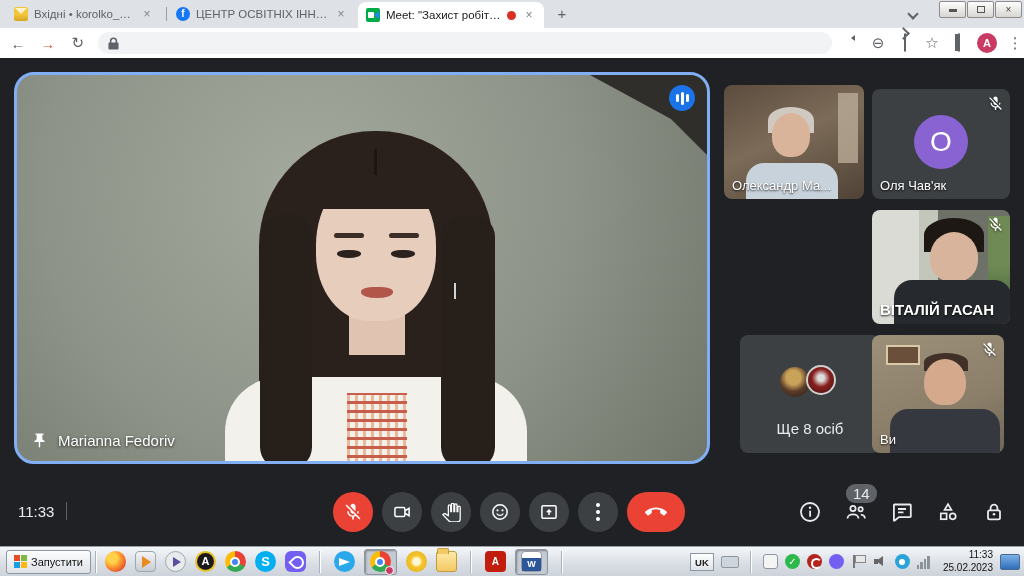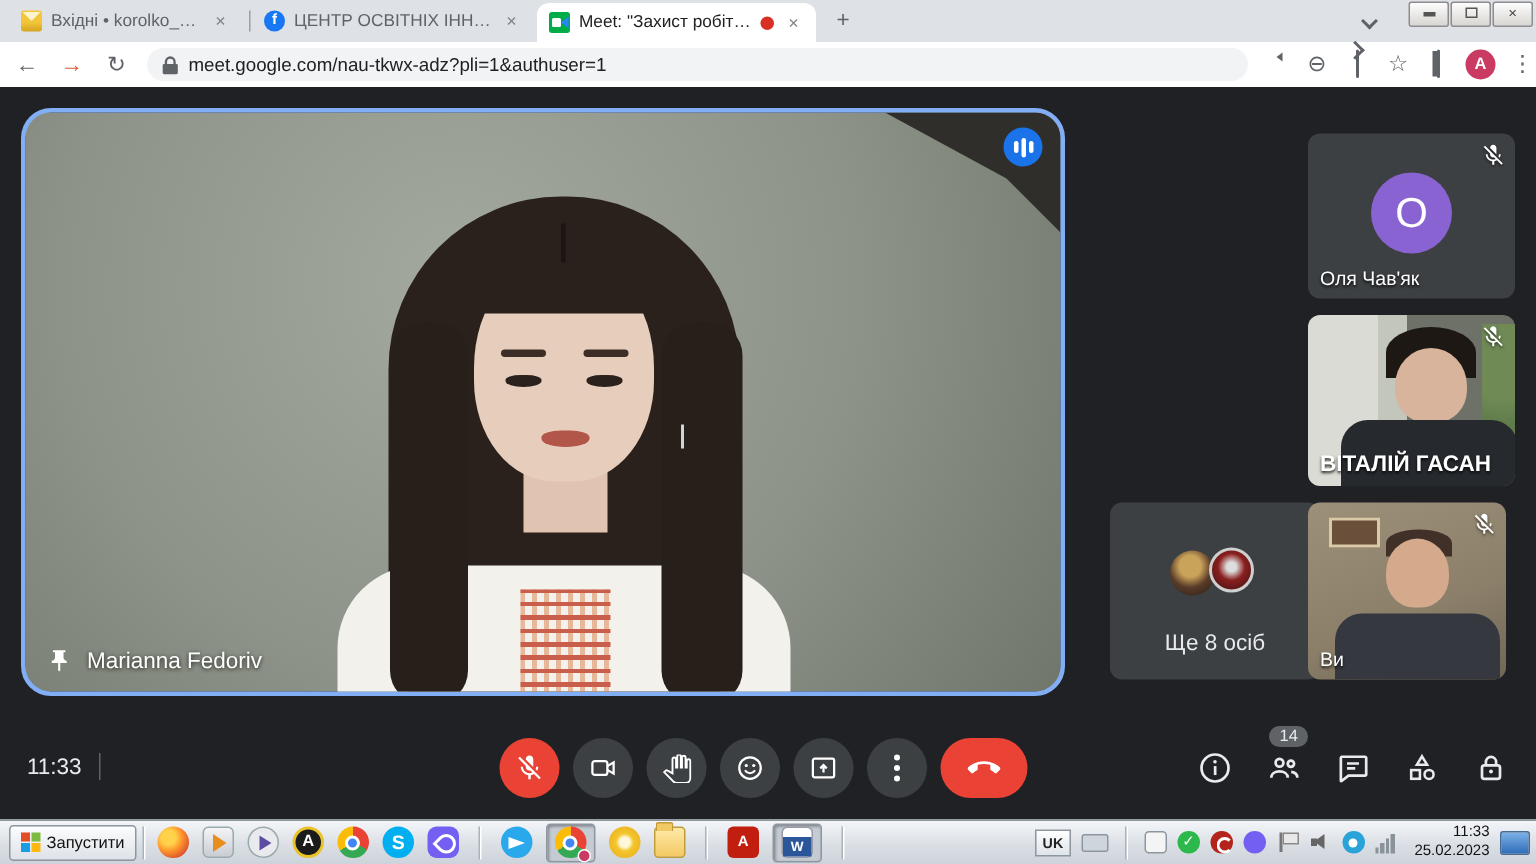--- a/index.html
+++ b/index.html
@@ -108,21 +108,21 @@
   .bar-left { position:absolute; left:18px; top:22px; display:flex; align-items:center; gap:12px; color:#e8eaed; font-size:15px; }
   .bar-divider { width:1px; height:18px; background:#5f6368; }
   .btn-row { position:absolute; left:333px; top:12px; display:flex; gap:9px; align-items:center; }
   .cbtn { width:40px; height:40px; border-radius:50%; background:#3c4043; display:flex; align-items:center; justify-content:center; }
   .cbtn.red { background:#ea4335; }
   .endcall { width:58px; height:40px; border-radius:20px; background:#ea4335; display:flex; align-items:center; justify-content:center; }
   .dots3 { display:flex; flex-direction:column; gap:3px; }
   .dots3 i { width:4px; height:4px; border-radius:50%; background:#fff; display:block; }
   .bar-right { position:absolute; right:18px; top:20px; display:flex; gap:22px; align-items:center; }
   .rbtn { position:relative; width:24px; height:24px; }
-  .count-badge { position:absolute; top:-16px; left:2px; background:#5f6368; color:#e8eaed; font-size:11px; padding:1px 7px; border-radius:9px; }
+  .count-badge { position:absolute; top:-16px; left:2px; background:#5f6368; color:#e8eaed; font-size:15px; padding:1px 7px; border-radius:9px; }
 
   
   .taskbar { position:absolute; left:0; bottom:0; width:1024px; height:30px; background:linear-gradient(#f4f6f9,#d9dee4 60%,#cdd3da); border-top:1px solid #98a0a8; display:flex; align-items:center; }
   .startbtn { margin-left:6px; height:24px; display:flex; align-items:center; gap:4px; padding:0 7px; background:linear-gradient(#fcfdfe,#dde2e8); border:1px solid #8e979f; border-radius:3px; box-shadow:inset 0 1px 0 #fff; }
   .startbtn span { font-size:11px; color:#111; }
   .winlogo { width:13px; height:13px; display:grid; grid-template-columns:6px 6px; grid-template-rows:6px 6px; gap:1px; }
   .winlogo i { display:block; }
   .tb-sep { width:2px; height:22px; margin:0 4px; border-left:1px solid #aab2ba; border-right:1px solid #fff; }
   .ql { display:flex; align-items:center; gap:9px; margin-left:4px; }
   .qicon { width:21px; height:21px; position:relative; border-radius:4px; }
@@ -204,21 +204,20 @@
   </div>
 
   <div class="navbar">
     <span class="nav-ic">←</span>
     <span class="nav-ic nav-forward">→</span>
     <span class="nav-ic">↻</span>
     <div class="urlbox">
       <svg width="11" height="13" viewBox="0 0 12 14">
           <path d="M2 6V4.5a4 4 0 0 1 8 0V6h.5a1 1 0 0 1 1 1v5.5a1 1 0 0 1-1 1h-9a1 1 0 0 1-1-1V7a1 1 0 0 1 1-1H2zm1.7 0h4.6V4.5a2.3 2.3 0 0 0-4.6 0V6z" fill="#5f6368"></path>
         </svg>
-      <span class="urltext">meet.google.com/nau-tkwx-adz?pli=1&amp;authuser=1</span>
     </div>
     <div class="right-ics">
       <span class="ricon"><span class="cam-ic"></span></span>
       <span class="ricon">⊖</span>
       <span class="ricon"><span class="share-ic"></span></span>
       <span class="ricon">☆</span>
       <span class="ricon"><span class="sidebar-ic"></span></span>
       <span class="avatar-a">A</span>
       <span class="ricon">⋮</span>
     </div>
@@ -249,20 +248,27 @@
           <i style="height:8px"></i>
       </div>
       <div class="pill-label">
         <svg width="17" height="17" viewBox="0 0 24 24">
             <path d="M16 9V4h1c.55 0 1-.45 1-1s-.45-1-1-1H7c-.55 0-1 .45-1 1s.45 1 1 1h1v5c0 1.66-1.34 3-3 3v2h5.97v7l1 1 1-1v-7H19v-2c-1.66 0-3-1.34-3-3z" fill="#fff"></path>
           </svg>
         <span>Marianna Fedoriv</span>
       </div>
     </div>
 
+    <div class="tile t0 scene-oleksandr">
+      <div class="frame"></div>
+      <div class="p-hairc" style="left:44px;top:22px;width:46px;height:26px;background:#cfc9c2;"></div>
+      <div class="p-head" style="left:48px;top:28px;width:38px;height:44px;background:#d9b49a;"></div>
+      <div class="p-body" style="left:22px;width:92px;height:36px;background:#c7d2da;"></div>
+      <div class="name">Олександр Ма...</div>
+    </div>
 
     <div class="tile t1">
       <div class="avatar-circle">O</div>
       <svg class="mic-off" viewBox="0 0 24 24">
           <path d="M19 11h-1.7c0 .74-.16 1.43-.43 2.05l1.23 1.23c.56-.98.9-2.09.9-3.28zm-4.02.17c0-.06.02-.11.02-.17V5c0-1.66-1.34-3-3-3S9 3.34 9 5v.18l5.98 5.99zM4.27 3L3 4.27l6.01 6.01V11c0 1.66 1.33 3 2.99 3 .22 0 .44-.03.65-.08l1.66 1.66c-.71.33-1.5.52-2.31.52-2.76 0-5.3-2.1-5.3-5.1H5c0 3.41 2.72 6.23 6 6.72V21h2v-3.28c.91-.13 1.77-.45 2.54-.9L19.73 21 21 19.73 4.27 3z" fill="#fff"></path>
         </svg>
       <div class="name">Оля Чав'як</div>
     </div>
 
 

